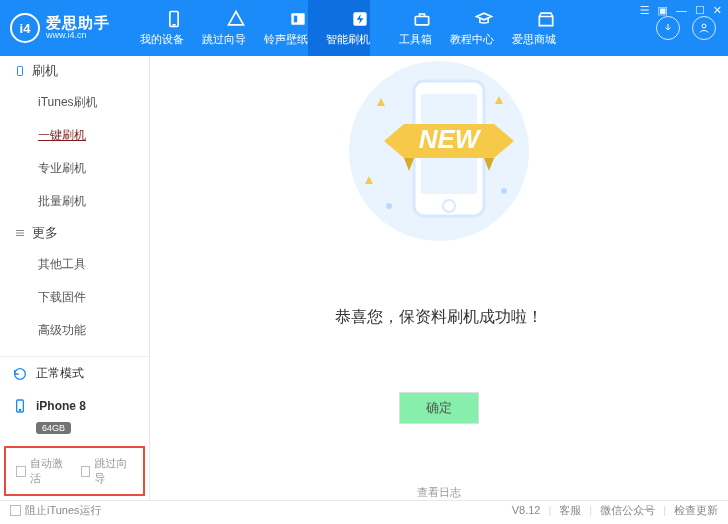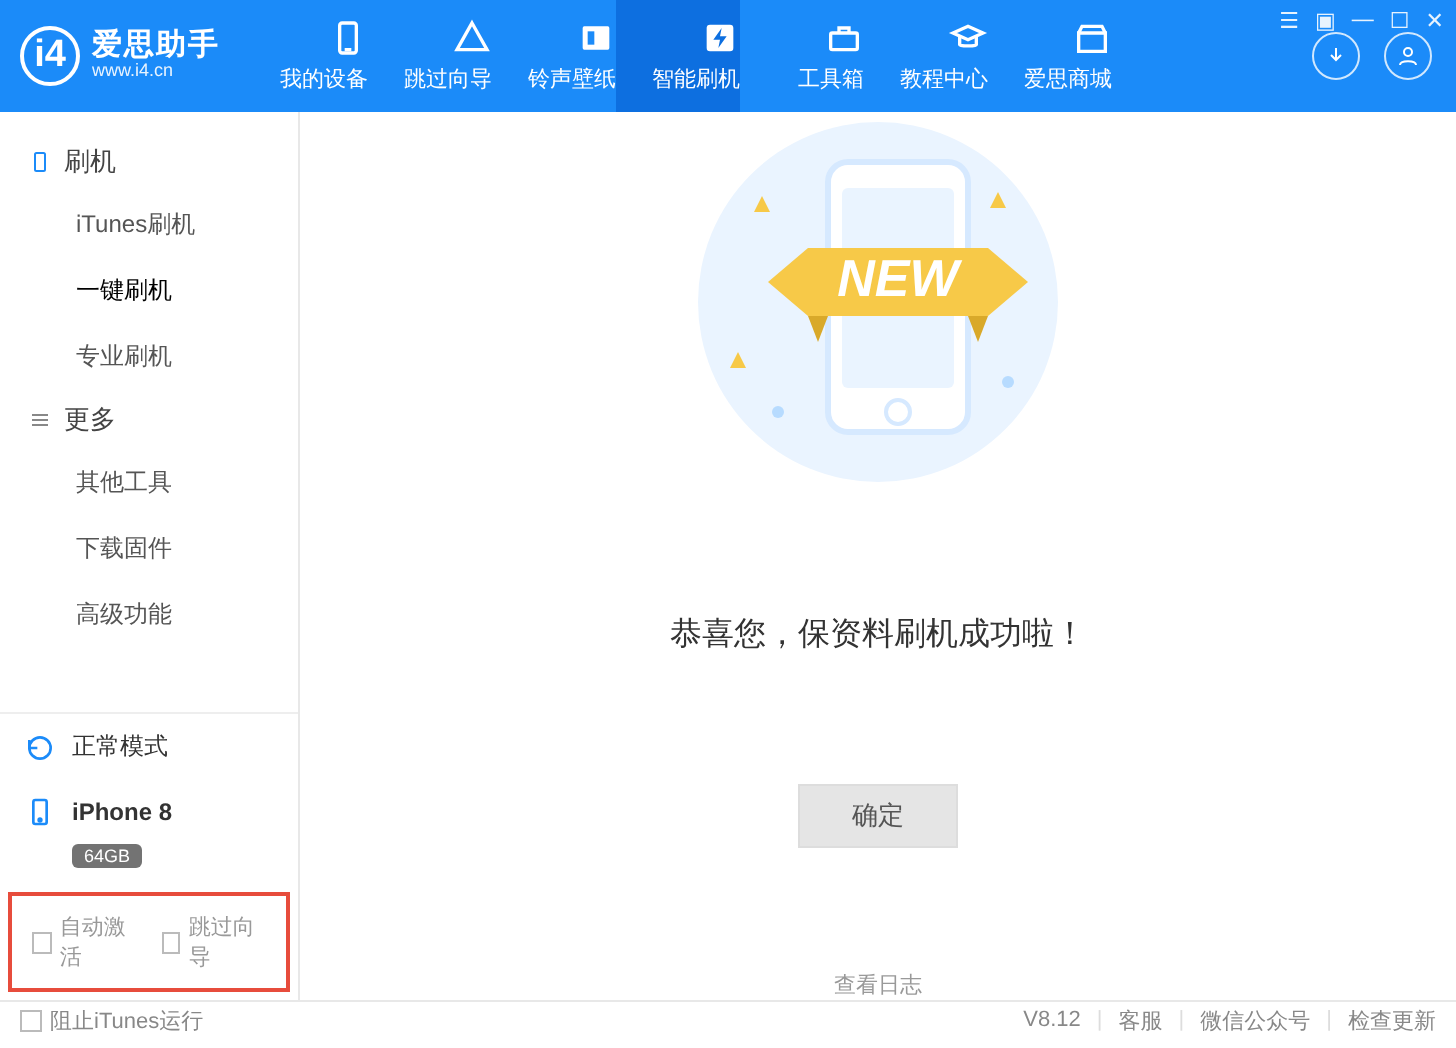--- a/index.html
+++ b/index.html
@@ -1,21 +1,21 @@
 <!DOCTYPE html>
 <html><head>
 <meta charset="utf-8">
 <style>
 * { margin: 0; padding: 0; box-sizing: border-box; font-family: "Microsoft YaHei", Arial, sans-serif; }
 body { width: 728px; height: 524px; background: #fff; overflow: hidden; font-size: 12px; color: #333; }
 
 
 .header { height: 56px; background: #1b8bf9; display: flex; align-items: center; color: #fff; position: relative; }
 .logo-region { display: flex; align-items: center; padding: 0 12px 0 10px; }
-.logo-circle { width: 30px; height: 30px; border: 2px solid #fff; border-radius: 50%; display: flex; align-items: center; justify-content: center; font-weight: bold; font-size: 19px; margin-right: 6px; }
+.logo-circle { width: 30px; height: 30px; border: 2px solid #fff; border-radius: 50%; display: flex; align-items: center; justify-content: center; font-weight: bold; font-size: 13px; margin-right: 6px; }
 .logo-text { line-height: 1.1; }
 .logo-title { font-size: 15px; font-weight: bold; letter-spacing: 1px; }
 .logo-sub { font-size: 9px; opacity: .9; }
 
 .tabs { display: flex; height: 100%; }
 .tab { width: 62px; display: flex; flex-direction: column; align-items: flex-end; justify-content: center; gap: 3px; cursor: pointer; }
 .tab svg { width: 20px; height: 20px; }
 .tab.active { background: #0d6fe0; }
 .tab-label { font-size: 11px; }
 
@@ -23,39 +23,39 @@
 .window-controls span { font-size: 11px; opacity: .9; cursor: pointer; }
 
 .header-right { margin-left: auto; display: flex; align-items: center; gap: 12px; padding-right: 12px; }
 .circle-btn { width: 24px; height: 24px; border: 1.5px solid rgba(255,255,255,.8); border-radius: 50%; display: flex; align-items: center; justify-content: center; cursor: pointer; }
 
 
 .body { display: flex; height: calc(100% - 56px - 24px); }
 
 
 .sidebar { width: 150px; border-right: 1px solid #e8e8e8; display: flex; flex-direction: column; }
-.side-scroll { flex: 1; padding-top: 10px; overflow: hidden; }
+.side-scroll { flex: 1; overflow: hidden; }
 .side-group-hdr { display: flex; align-items: center; gap: 6px; padding: 6px 14px; font-size: 13px; color: #444; }
 .side-group-hdr svg { width: 12px; height: 12px; }
 .side-item { padding: 8px 10px 8px 38px; font-size: 12px; color: #555; cursor: pointer; }
-.side-item.active { color: #000000; }
+.side-item.active { color: #7f1d1d; text-decoration: underline; }
 
 .side-bottom { border-top: 1px solid #eee; }
 .device-mode, .device-info { display: flex; align-items: center; gap: 8px; padding: 8px 12px; }
 .device-mode svg, .device-info svg { width: 16px; height: 16px; flex-shrink: 0; color:#1b8bf9; }
 .storage-badge { background: #737373; color: #fff; font-size: 9px; padding: 1px 6px; border-radius: 3px; margin-left: 24px; display: inline-block; }
 .checkbox-row { display: flex; gap: 12px; padding: 8px 10px; border: 2px solid #e74c3c; margin: 4px; }
 .chk { display: flex; align-items: center; gap: 4px; color: #999; font-size: 11px; cursor: pointer; }
 .chk-box { width: 11px; height: 11px; border: 1px solid #bbb; background: #fff; }
 
 
 .main { flex: 1; display: flex; flex-direction: column; align-items: center; justify-content: space-between; position: relative; background: #fff; }
 .illus { width: 220px; height: 200px; margin-top: -10px; }
 .success-text { font-size: 16px; color: #333; margin-top: 14px; }
-.confirm-btn { margin-top: 16px; border: 1px solid #ddd; background: #e5e5e5; padding: 6px 26px; font-size: 13px; color: #555; cursor: pointer; }
+.confirm-btn { margin-top: 16px; border: 1px solid #ddd; background: #86efac; padding: 6px 26px; font-size: 13px; color: #555; cursor: pointer; }
 .log-link { margin-top: 14px; font-size: 11px; color: #999; cursor: pointer; }
 
 
 .statusbar { height: 19px; border-top: 1px solid #e8e8e8; display: flex; align-items: center; padding: 0 10px; font-size: 11px; color: #888; }
 .statusbar .chk { color: #888; }
 .status-right { margin-left: auto; display: flex; align-items: center; gap: 8px; }
 .status-right .sep { color: #ddd; }
 </style>
 </head>
 <body>
@@ -146,20 +146,21 @@
     <div class="side-scroll">
       <div class="side-group-hdr">
         <svg viewBox="0 0 24 24" fill="none" stroke="#1b8bf9" stroke-width="2">
             <rect x="7" y="3" width="10" height="18" rx="1.5"></rect>
           </svg>
         <span>刷机</span>
       </div>
       <div class="side-item">iTunes刷机</div>
       <div class="side-item active">一键刷机</div>
       <div class="side-item">专业刷机</div>
+      <div class="side-item">批量刷机</div>
 
       <div class="side-group-hdr">
         <svg viewBox="0 0 24 24" stroke="#888" stroke-width="2">
             <line x1="4" y1="7" x2="20" y2="7"></line>
             <line x1="4" y1="12" x2="20" y2="12"></line>
             <line x1="4" y1="17" x2="20" y2="17"></line>
           </svg>
         <span>更多</span>
       </div>
       <div class="side-item">其他工具</div>

